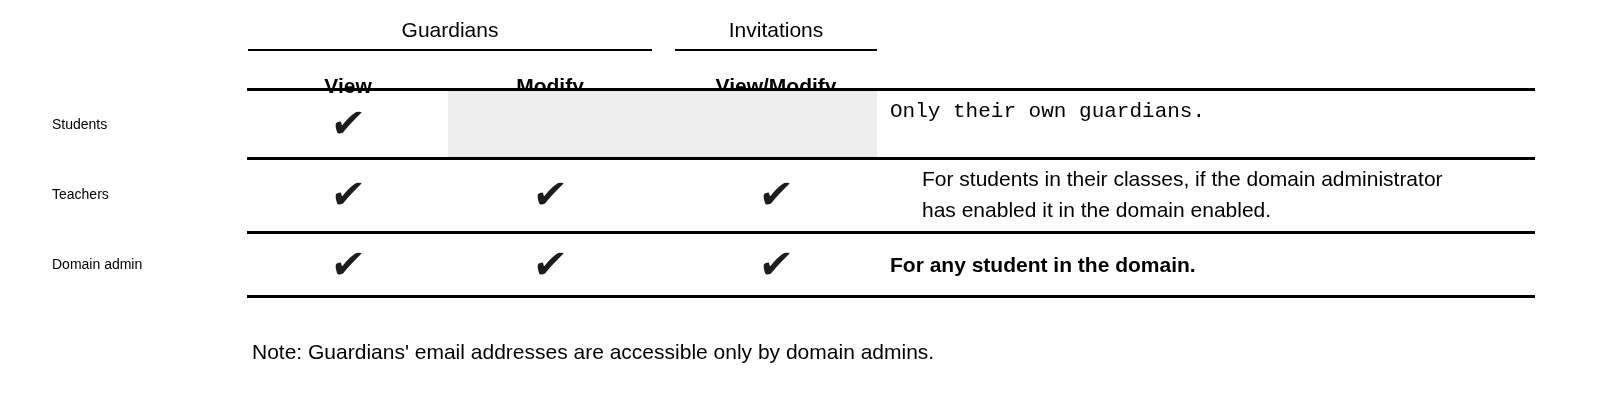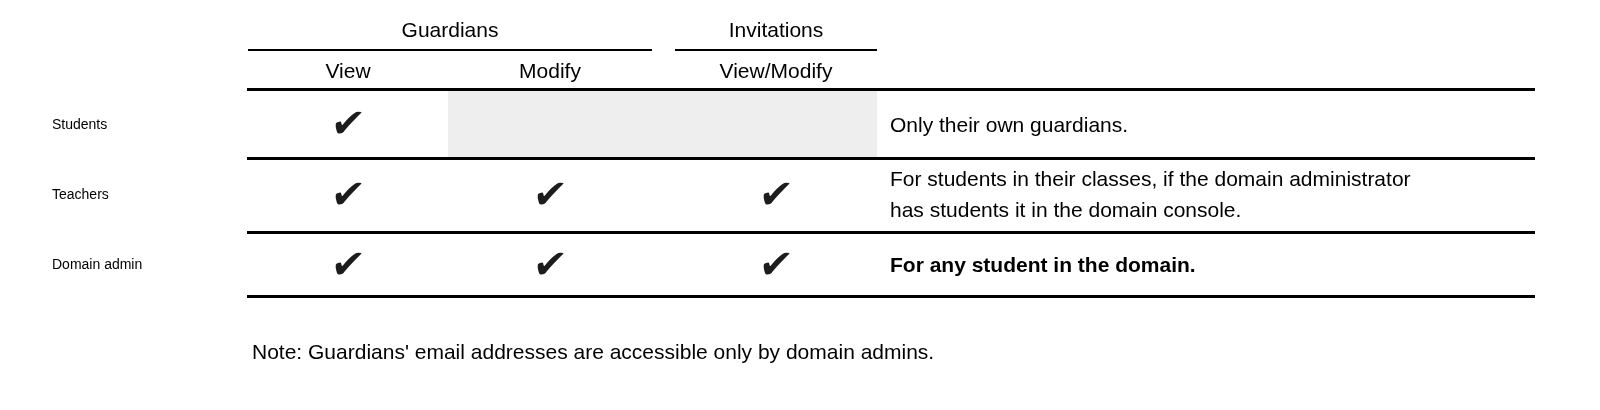--- a/index.html
+++ b/index.html
@@ -5,21 +5,21 @@
   html,body { margin:0; padding:0; background:#ffffff; }
   .stage {
     position:relative; width:1600px; height:410px; background:#ffffff;
     font-family:"Liberation Sans","DejaVu Sans",sans-serif; color:#000000;
     overflow:hidden;
   }
   .hline { position:absolute; background:var(--line,#000); height:3px; }
   .gline { position:absolute; background:var(--line,#000); height:2px; }
   .cell { position:absolute; text-align:center; font-size:21px; line-height:24px; }
   .grouphead { top:18px; }
-  .subhead { top:59px; }
+  .subhead { top:74px;font-weight:bold; }
   .col-view { left:248px; width:200px; }
   .col-modify { left:448px; width:204px; }
   .col-vm { left:675px; width:202px; }
   .rowlabel { position:absolute; left:52px; font-size:14px; line-height:24px; white-space:nowrap; }
   .check {
     position:absolute; text-align:center;
     font-family:"DejaVu Sans",sans-serif; font-size:40px; line-height:44px;
     color:var(--check,#1c1c1c); transform:skewX(-7deg);
   }
   .r1c { top:101px; } .r2c { top:172px; } .r3c { top:242px; }
@@ -41,31 +41,31 @@
   <div class="cell subhead col-view">View</div>
   <div class="cell subhead col-modify">Modify</div>
   <div class="cell subhead col-vm">View/Modify</div>
 
   <div class="hline" style="left:247px;top:88px;width:1288px;"></div>
 
   <div class="disabled-cell"></div>
 
   <div class="rowlabel" style="top:112px;">Students</div>
   <span class="check col-view r1c">✔</span>
-  <div class="note" style="top:109px;">Only their own guardians.</div>
+  <div class="note" style="top:96px;font-family:Liberation Mono, monospace;">Only their own guardians.</div>
 
   <div class="hline" style="left:247px;top:157px;width:1288px;"></div>
 
   <div class="rowlabel" style="top:182px;">Teachers</div>
   <span class="check col-view r2c">✔</span>
   <span class="check col-modify r2c">✔</span>
   <span class="check col-vm r2c">✔</span>
-  <div class="note" style="top:163px;">
+  <div class="note" style="top:163px;margin-left:32px;">
     <span>For students in their classes, if the domain administrator</span><br>
-    <span>has students it in the domain console.</span>
+    <span>has enabled it in the domain enabled.</span>
   </div>
 
   <div class="hline" style="left:247px;top:231px;width:1288px;"></div>
 
   <div class="rowlabel" style="top:252px;">Domain admin</div>
   <span class="check col-view r3c">✔</span>
   <span class="check col-modify r3c">✔</span>
   <span class="check col-vm r3c">✔</span>
   <div class="note" style="top:249px;font-weight:bold;">For any student in the domain.</div>
 

